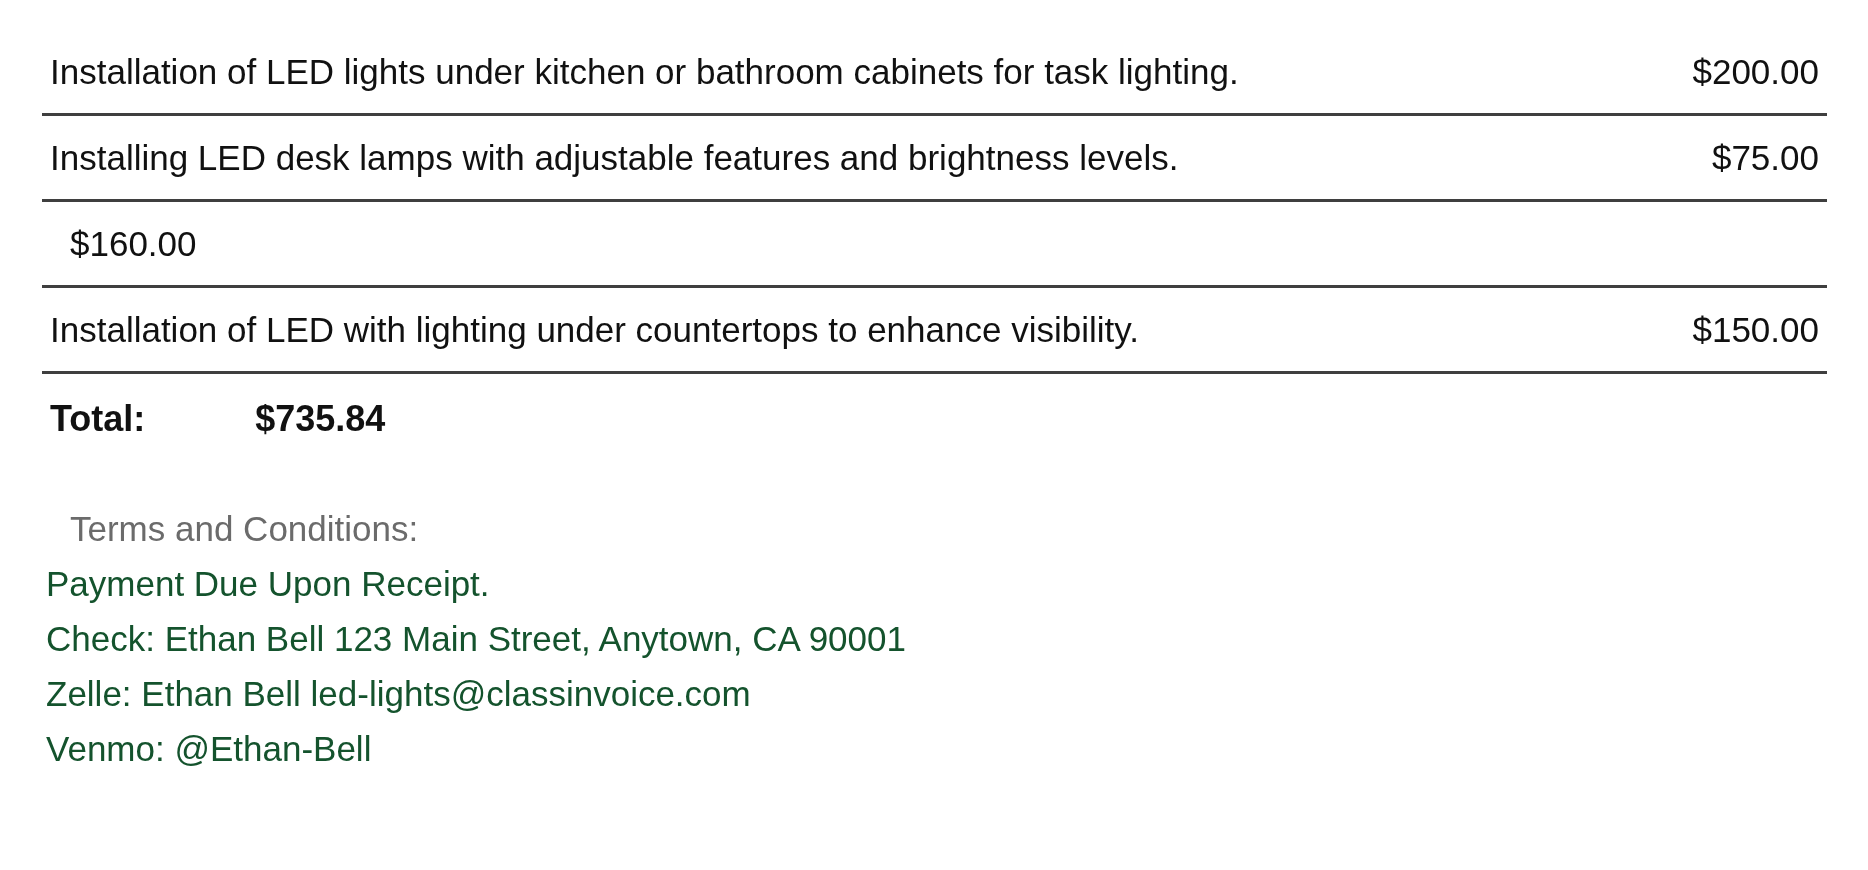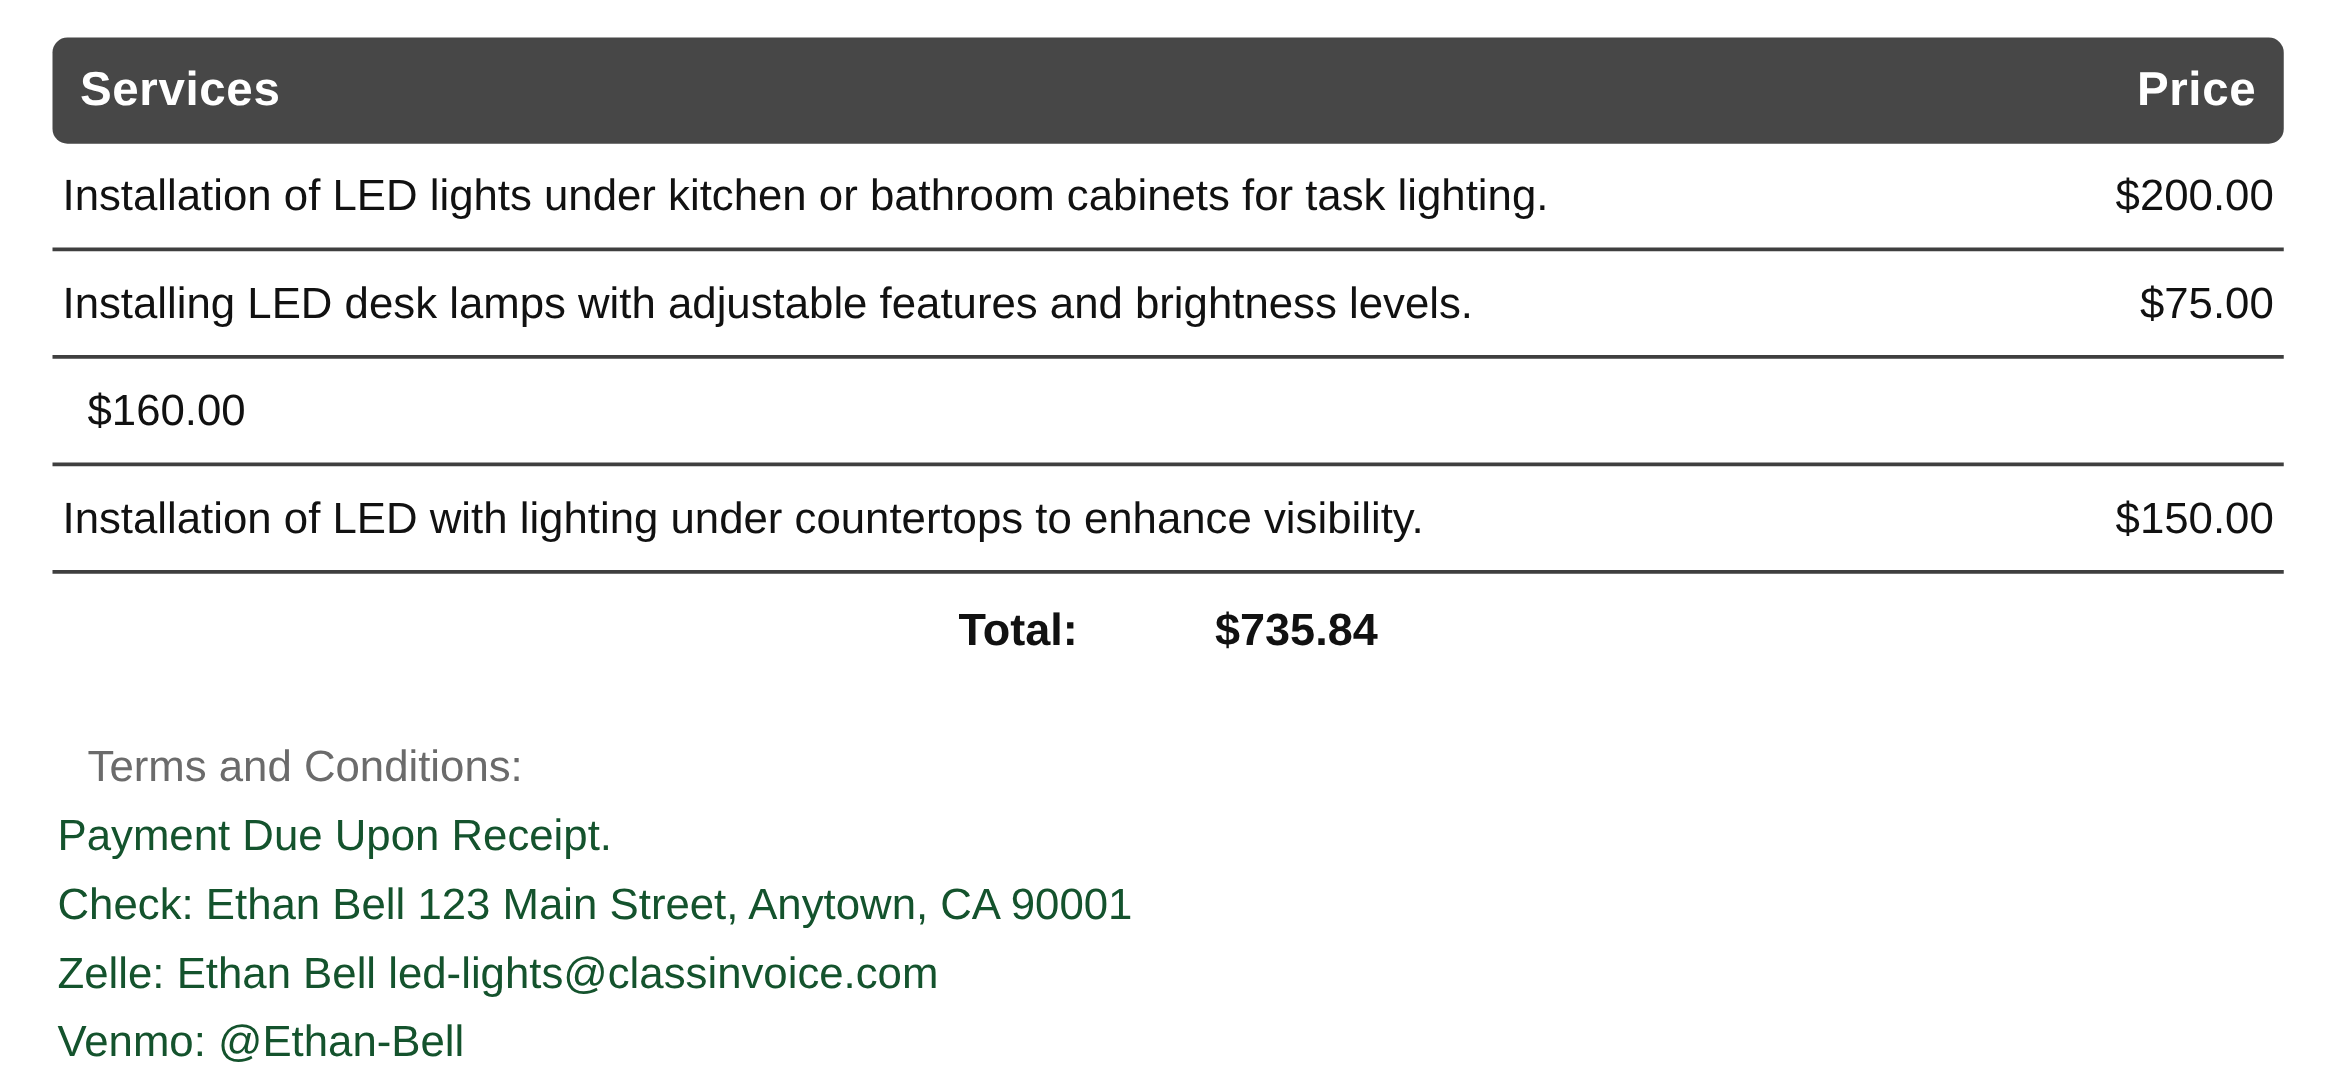--- a/index.html
+++ b/index.html
@@ -59,21 +59,21 @@
     white-space: nowrap;
     text-align: right;
     flex: 0 0 auto;
     padding-left: 20px;
   }
   .total-row {
     box-sizing: border-box;
     height: 90px;
     display: flex;
     align-items: center;
-    justify-content: center;
+    justify-content: flex-start;
     padding: 0 8px;
   }
   .total-row .total-label {
     font-size: 36px;
     font-weight: bold;
     color: #111111;
     text-align: right;
   }
   .total-row .total-value {
     font-size: 36px;
@@ -100,24 +100,20 @@
     color: #14532d;
   }
 </style>
 </head>
 <body>
 
 <div class="page">
 
   <div class="svc-table">
 
-    <div class="svc-header">
-      <span class="hdr-label">Services</span>
-      <span class="hdr-label">Price</span>
-    </div>
 
     <div class="svc-row">
       <span class="desc">Installation of LED lights under kitchen or bathroom cabinets for task lighting.</span>
       <span class="price">$200.00</span>
     </div>
 
     <div class="svc-row">
       <span class="desc">Installing LED desk lamps with adjustable features and brightness levels.</span>
       <span class="price">$75.00</span>
     </div>

